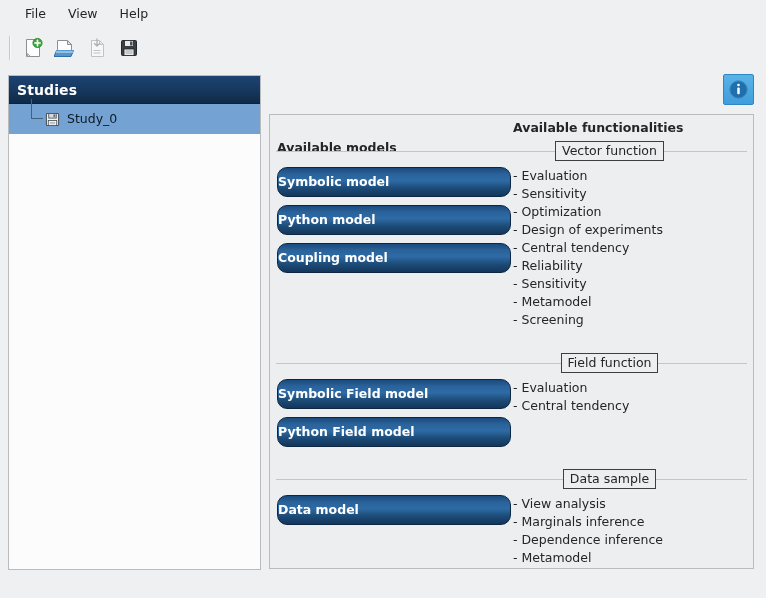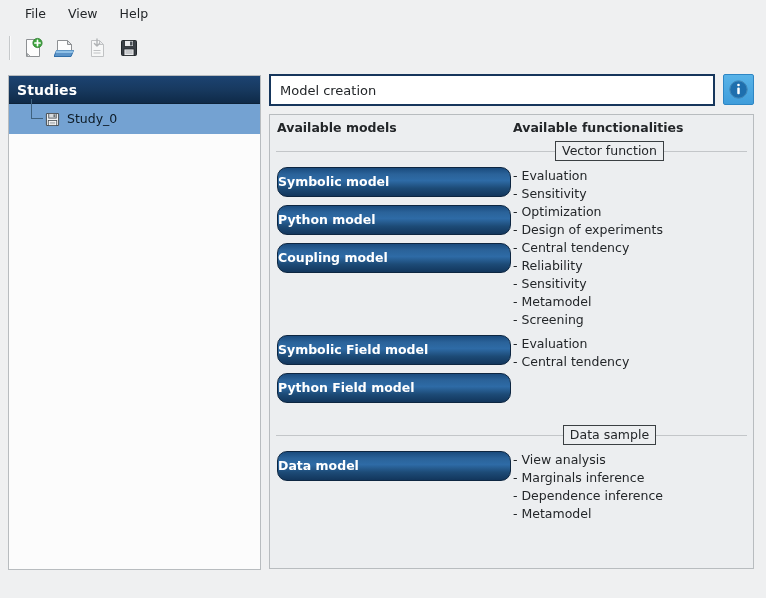--- a/index.html
+++ b/index.html
@@ -112,21 +112,21 @@
   }
   .col-headers {
     position: relative; height: 26px;
     display: flex; align-items: center;
   }
   .col-head {
     position: absolute;
     font-weight: bold; font-size: 12.5px; color: #232629;
     top: 5px;
   }
-  .col-head.models { left: 7px; }
+  .col-head.models { left: 7px; margin-top: 20px; }
   .col-head.funcs { left: 243px; }
 
   
   .group-sep {
     position: relative;
     height: 20px;
     display: flex; align-items: center;
     margin: 0 6px;
   }
   .group-sep .line {
@@ -239,23 +239,20 @@
           <rect x="4" y="1.5" width="8" height="5" fill="#d7dadd" stroke="#4a5157" stroke-width="0.9"></rect>
           <rect x="9" y="2.5" width="2" height="3" fill="#6b7277"></rect>
           <rect x="3.5" y="9" width="9" height="5.5" fill="#ffffff" stroke="#4a5157" stroke-width="0.9"></rect>
           <path d="M5 11 h6 M5 12.6 h6" stroke="#8e9499" stroke-width="0.8"></path>
         </svg>
       </span>
       <span class="tree-label">Study_0</span>
     </div>
   </div>
 
-  <div class="title-box">
-    <span>Model creation</span>
-  </div>
 
   <div class="info-btn">
     <svg width="21" height="21" viewBox="0 0 22 22">
       <circle cx="11" cy="11" r="9" fill="#1e6fae" stroke="#1a5f96" stroke-width="1"></circle>
       <circle cx="11" cy="11" r="9" fill="none" stroke="#7fc4ec" stroke-width="0.8" opacity="0.5"></circle>
       <circle cx="11" cy="6.3" r="1.4" fill="#ffffff"></circle>
       <rect x="9.7" y="8.8" width="2.6" height="7.2" rx="1.1" fill="#ffffff"></rect>
     </svg>
   </div>
 
@@ -285,20 +282,25 @@
           <li>- Design of experiments</li>
           <li>- Central tendency</li>
           <li>- Reliability</li>
           <li>- Sensitivity</li>
           <li>- Metamodel</li>
           <li>- Screening</li>
         </ul>
       </div>
     </div>
 
+    <div class="group-sep" style="margin-top:24px;">
+      <div class="line sep-left"></div>
+      <div class="cap">Field function</div>
+      <div class="line sep-right"></div>
+    </div>
     <div class="section-body row">
       <div class="btn-col">
         <button class="model-btn">Symbolic Field model</button>
         <button class="model-btn">Python Field model</button>
       </div>
       <div class="func-col">
         <ul class="func-list">
           <li>- Evaluation</li>
           <li>- Central tendency</li>
         </ul>

